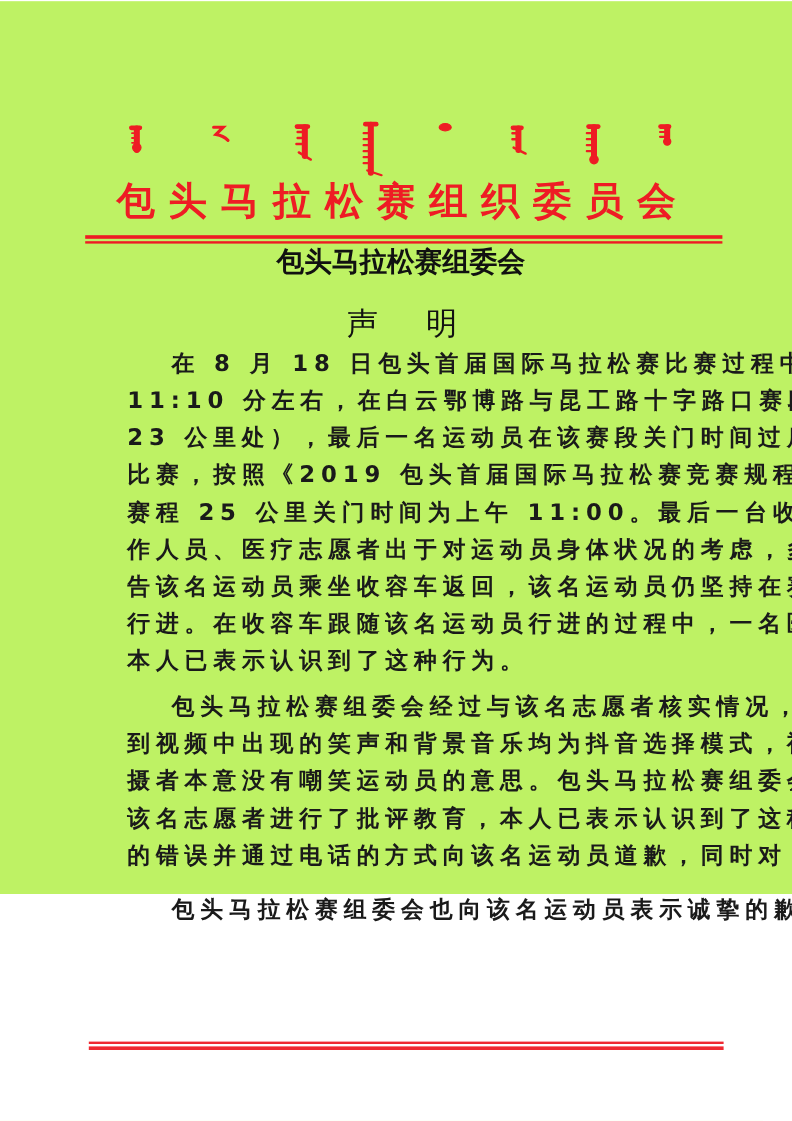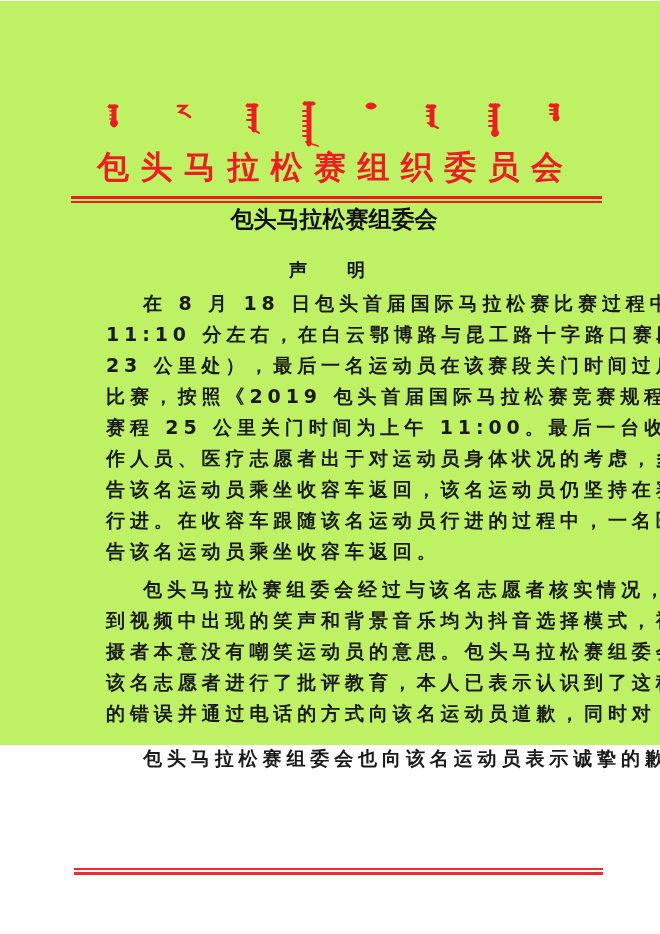--- a/index.html
+++ b/index.html
@@ -65,22 +65,22 @@
     font-size: 23px;
     line-height: 30px;
     letter-spacing: 0px;
     color: #111;
   }
   .heading {
     position: absolute;
     top: 254px;
     left: 289px;
     font-family: "DejaVu Serif", "Liberation Serif", serif;
-    font-weight: bold;
-    font-size: 18px;
+    font-weight: normal;
+    font-size: 26px;
     line-height: 30px;
     color: #111;
     white-space: nowrap;
   }
   .heading .ch2 { margin-left: 40px; }
 
   .body-text {
     position: absolute;
     top: 287px;
     left: 106px;
@@ -156,21 +156,21 @@
   <div class="body-text">
     <div>
       <span class="line indent">在 8 月 18 日包头首届国际马拉松赛比赛过程中，上午</span>
       <span class="line">11:10 分左右，在白云鄂博路与昆工路十字路口赛段（赛程</span>
       <span class="line">23 公里处），最后一名运动员在该赛段关门时间过后仍坚持</span>
       <span class="line">比赛，按照《2019 包头首届国际马拉松赛竞赛规程》规定，</span>
       <span class="line">赛程 25 公里关门时间为上午 11:00。最后一台收容车上的工</span>
       <span class="line">作人员、医疗志愿者出于对运动员身体状况的考虑，多次劝</span>
       <span class="line">告该名运动员乘坐收容车返回，该名运动员仍坚持在赛道上</span>
       <span class="line">行进。在收容车跟随该名运动员行进的过程中，一名医疗志</span>
-      <span class="line">告该名运动员乘坐收容车返回。</span>
+      <span class="line">本人已表示认识到了这种行为。</span>
     </div>
     <div style="height:7px"></div>
     <div>
       <span class="line indent">包头马拉松赛组委会经过与该名志愿者核实情况，了解</span>
       <span class="line">到视频中出现的笑声和背景音乐均为抖音选择模式，视频拍</span>
       <span class="line">摄者本意没有嘲笑运动员的意思。包头马拉松赛组委会已对</span>
       <span class="line">该名志愿者进行了批评教育，本人已表示认识到了这种行为</span>
       <span class="line">的错误并通过电话的方式向该名运动员道歉，同时对 2019</span>
     </div>
     <div style="height:14px"></div>

